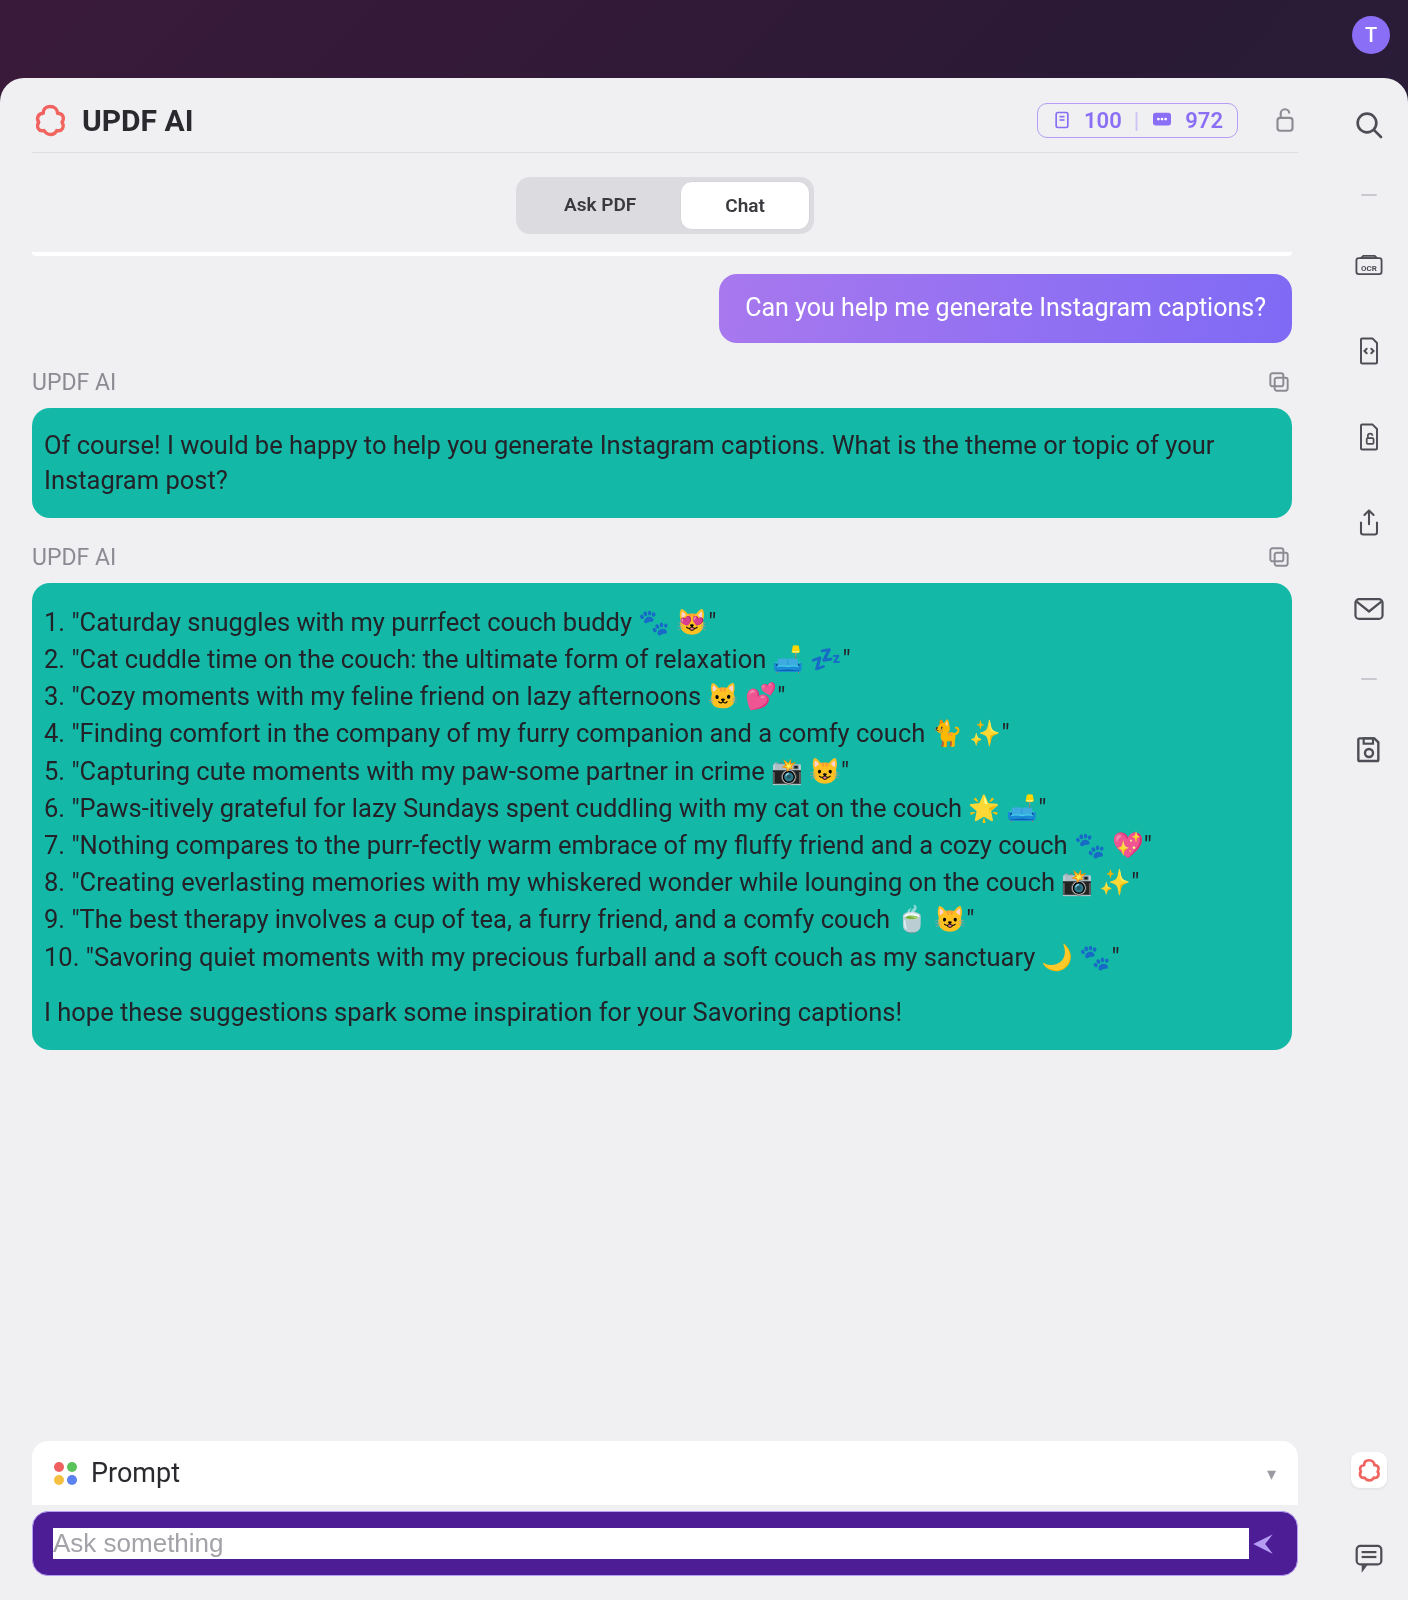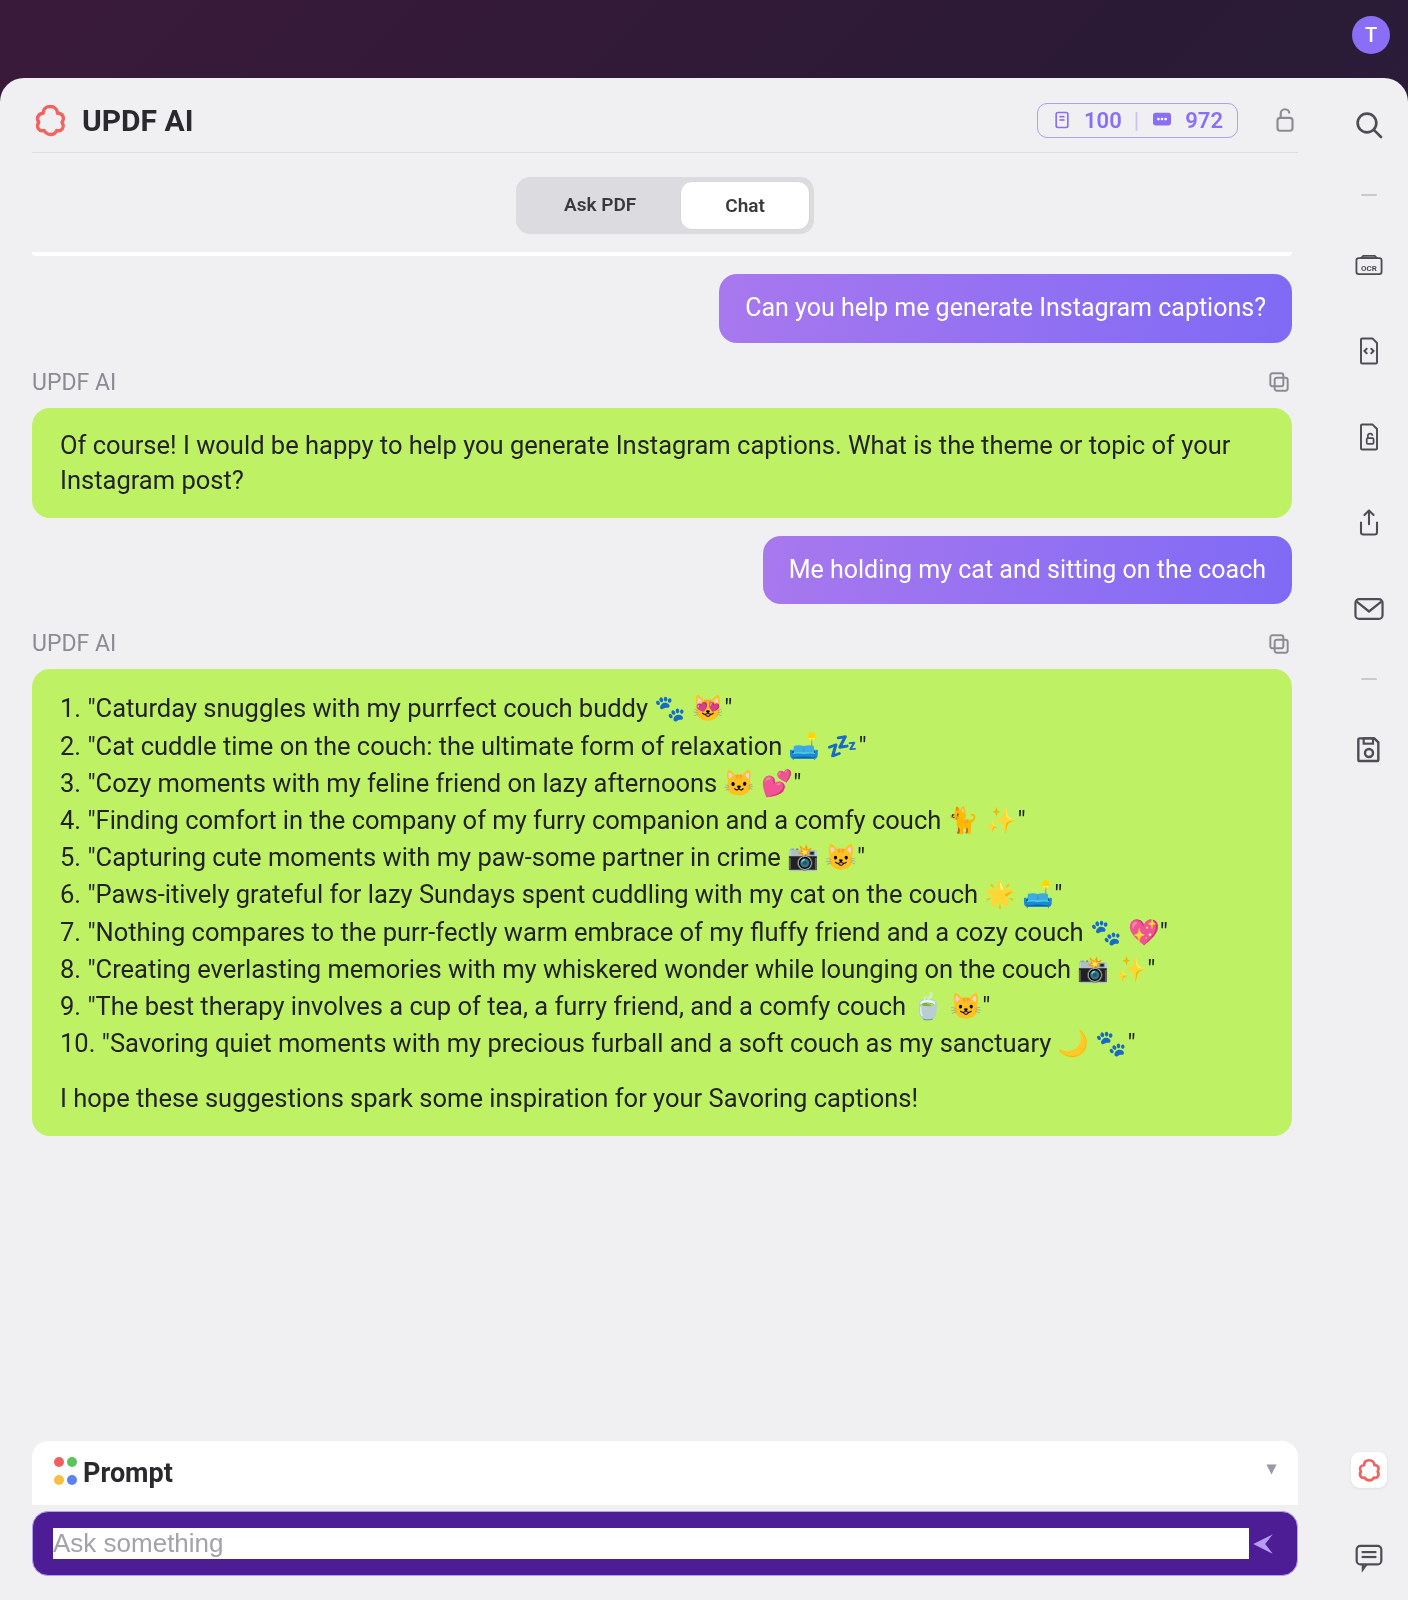--- a/index.html
+++ b/index.html
@@ -111,37 +111,37 @@
     max-width: 78%;
     line-height: 1.3;
   }
   .ai-label-row {
     display: flex; align-items: center; gap: 12px;
     color: #8b8b93; font-size: 23px; margin-top: 26px;
   }
   .ai-label-row .sp { flex:1; }
   .copy-ic { width: 26px; height: 26px; color: #8b8b93; cursor: pointer; }
   .bubble-ai {
-    background: #bef264;
+    background: #14b8a6;
     border-radius: 18px;
-    padding: 20px 28px;
+    padding: 20px 12px;
     margin-top: 12px;
     font-size: 25.5px;
     color: #222228;
     line-height: 1.38;
   }
   .captions-list .item { margin: 2px 0; }
 
   .prompt-row {
     margin-top: 14px;
     background: #fff;
     border-radius: 16px 16px 0 0;
     padding: 16px 22px;
-    display: flex; gap: 6px;
-    font-size: 27px; font-weight: 700; color: #2a2a2e;
+    display: flex; align-items: center; gap: 14px;
+    font-size: 27px; font-weight: 400; color: #2a2a2e;
   }
   .prompt-dots { display:grid; grid-template-columns: 10px 10px; grid-gap: 3px; }
   .prompt-dots span { width:10px; height:10px; border-radius:50%; }
   .d1{background:#f06060}.d2{background:#5bc35b}.d3{background:#f5c042}.d4{background:#5a82f0}
   .chev { margin-left:auto; color:#9a9aa2; font-size:18px; }
 
   .input-row {
     background: #4c1d95;
     border: 1.8px solid #b49df3;
     border-radius: 16px;
@@ -216,23 +216,20 @@
       <div class="ai-label-row">
         <span>UPDF AI</span>
         <span class="sp"></span>
         <svg class="copy-ic" viewBox="0 0 24 24">
             <rect x="8" y="8" width="12" height="12" rx="2" fill="none" stroke="currentColor" stroke-width="1.8"></rect>
             <rect x="4" y="4" width="12" height="12" rx="2" fill="none" stroke="currentColor" stroke-width="1.8"></rect>
           </svg>
       </div>
       <div class="bubble-ai">Of course! I would be happy to help you generate Instagram captions. What is the theme or topic of your Instagram post?</div>
 
-      <div class="msg-row user">
-        <div class="bubble-user">Me holding my cat and sitting on the coach</div>
-      </div>
 
       <div class="ai-label-row">
         <span>UPDF AI</span>
         <span class="sp"></span>
         <svg class="copy-ic" viewBox="0 0 24 24">
             <rect x="8" y="8" width="12" height="12" rx="2" fill="none" stroke="currentColor" stroke-width="1.8"></rect>
             <rect x="4" y="4" width="12" height="12" rx="2" fill="none" stroke="currentColor" stroke-width="1.8"></rect>
           </svg>
       </div>
       <div class="bubble-ai captions-list">

